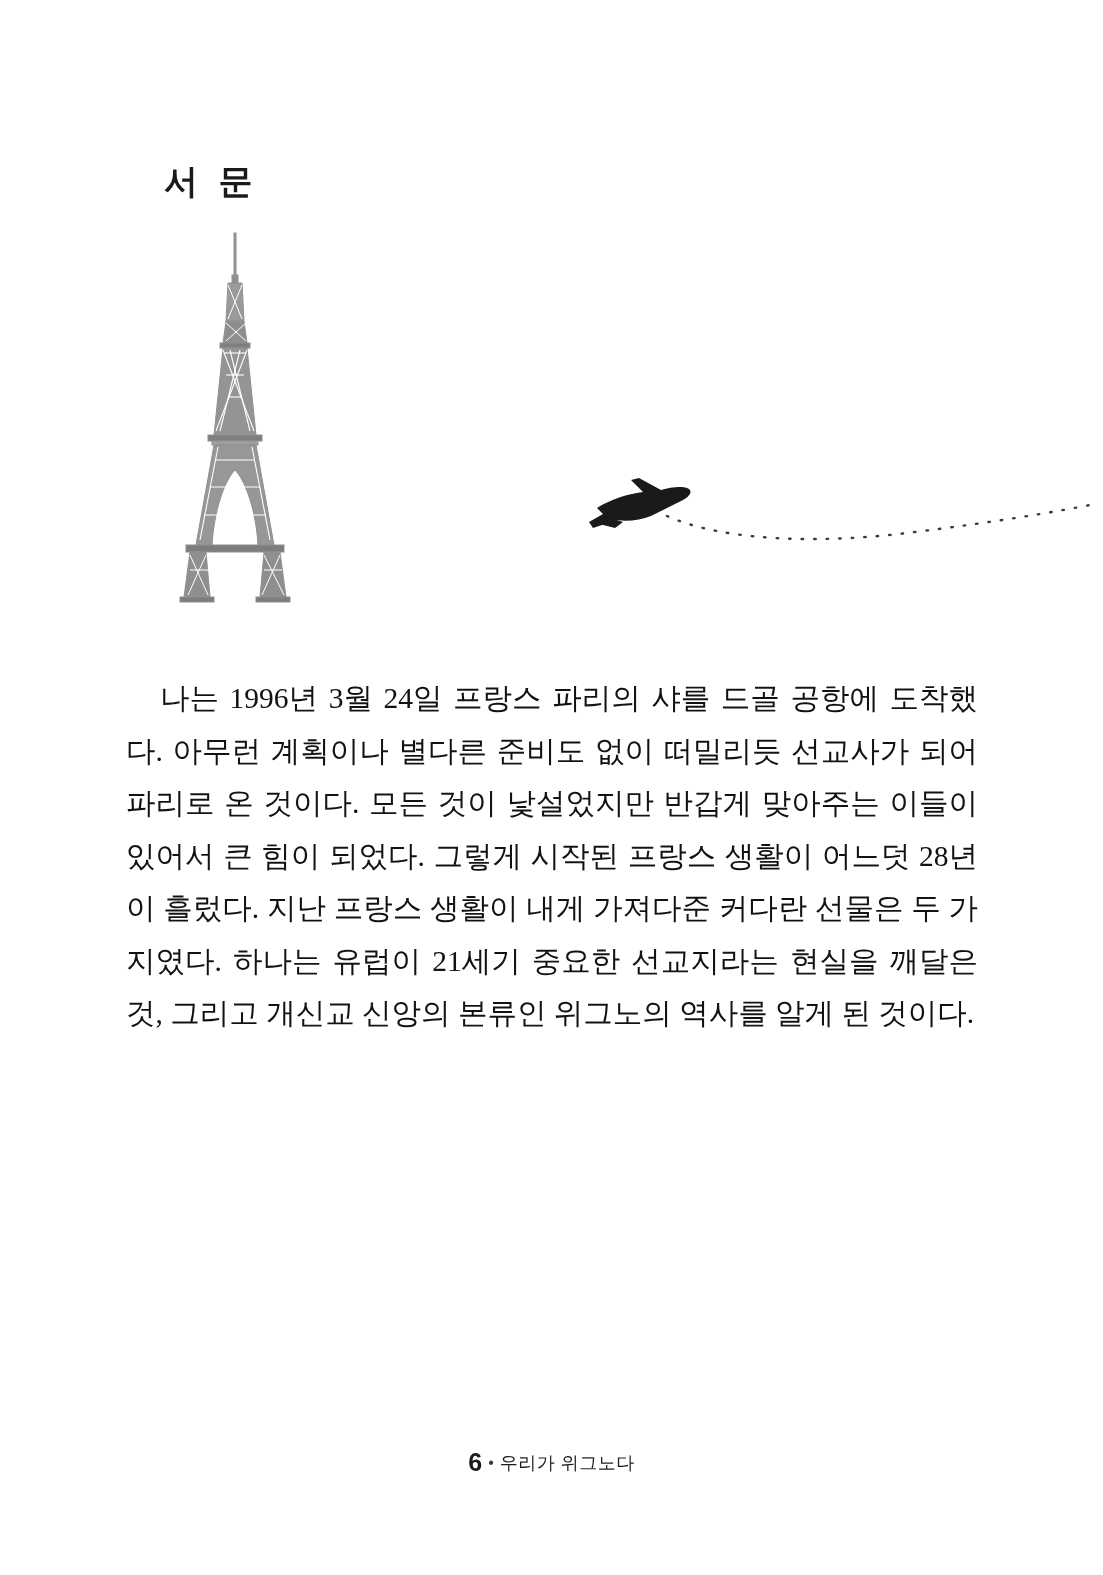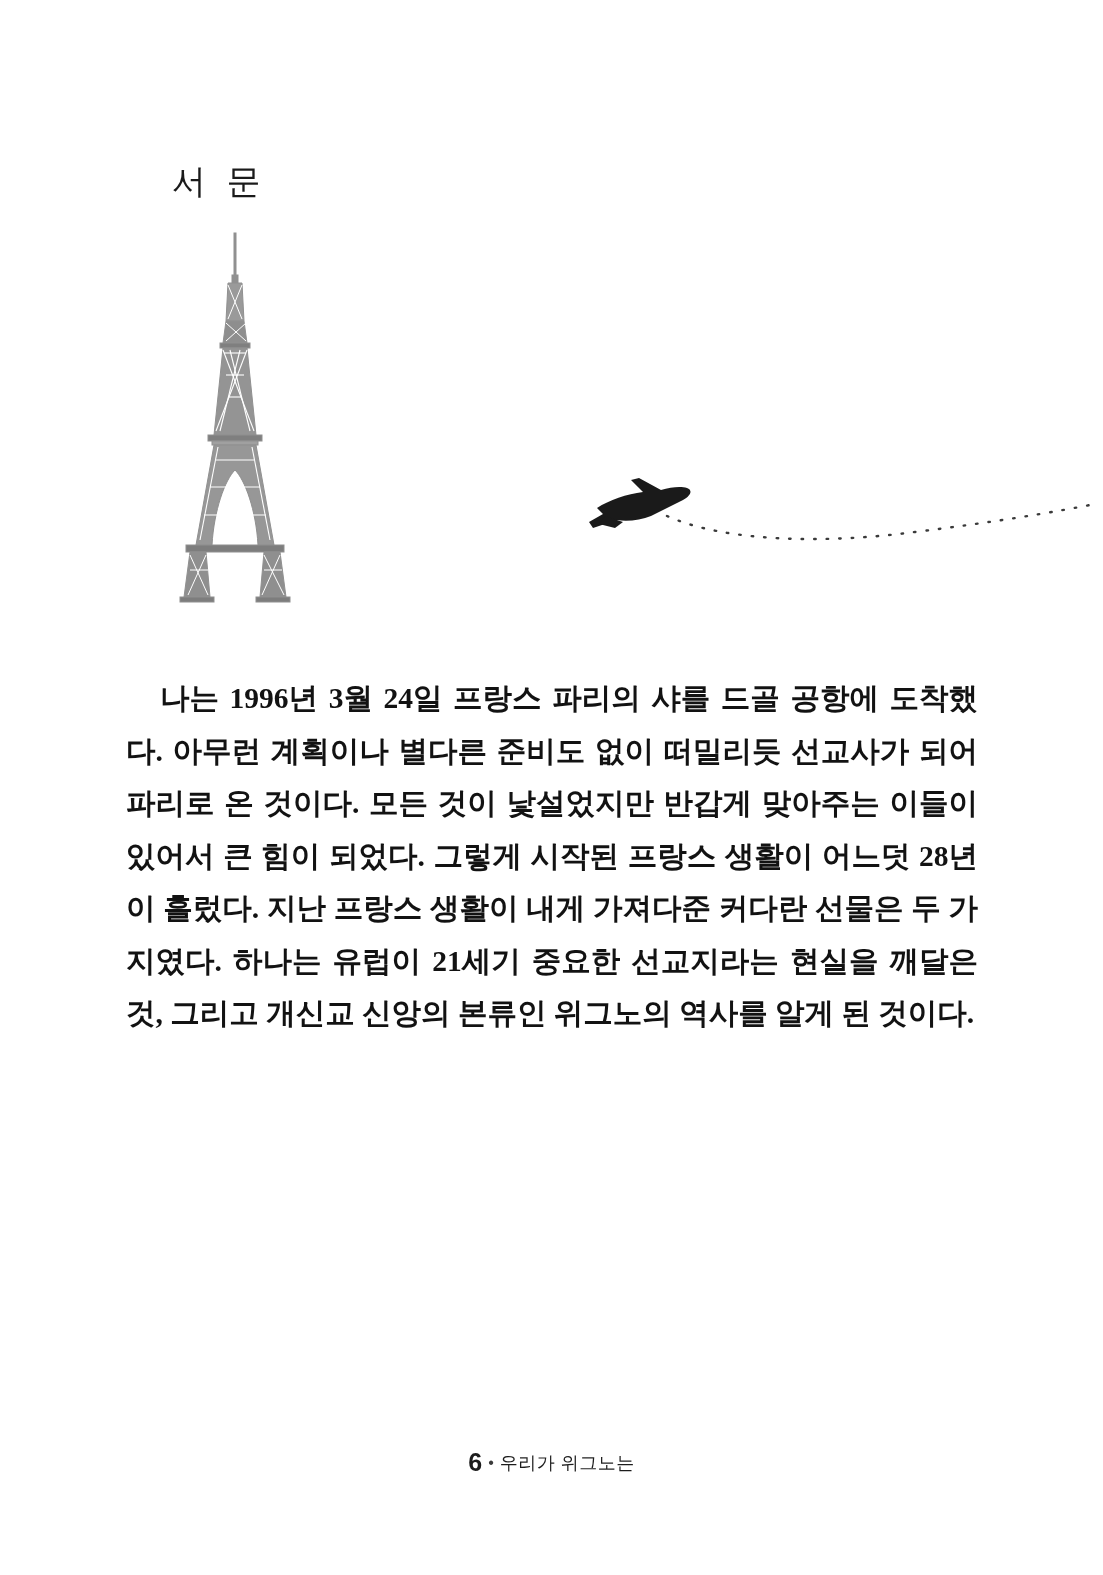--- a/index.html
+++ b/index.html
@@ -18,27 +18,27 @@
 
   .page {
     position: absolute;
     inset: 0;
     background: #ffffff;
   }
 
   
   .chapter-title {
     position: absolute;
-    left: 172px;
+    left: 164px;
     top: 136px;
     font-size: 34px;
     letter-spacing: 6px;
     color: #1a1a1a;
     font-family: "Liberation Serif", serif;
-    font-weight: 400;
+    font-weight: 700;
     text-align: right;
   }
 
   
   .illustration {
     position: absolute;
     left: 120px;
     top: 225px;
     width: 980px;
     height: 430px;
@@ -63,21 +63,20 @@
     position: absolute;
     left: 126px;
     top: 672px;
     width: 852px;
     font-family: "Liberation Serif", serif;
     font-size: 29.5px;
     line-height: 1.78;
     color: #121212;
     text-align: justify;
     text-justify: inter-character;
-    font-weight: bold;
   }
   .body-text p {
     margin: 0;
     text-indent: 34px;
   }
   .body-text p + p {
     margin-top: 2px;
   }
 
   
@@ -180,16 +179,16 @@
       </g>
       <path d="M92 46 C150 72 250 74 340 62 C420 52 480 42 520 34" fill="none" stroke="#3a3a3a" stroke-width="2.4" stroke-linecap="round" stroke-dasharray="1.5 11"></path>
     </svg>
   </div>
 
   <div class="body-text">
     <p>나는 1996년 3월 24일 프랑스 파리의 샤를 드골 공항에 도착했다. 아무런 계획이나 별다른 준비도 없이 떠밀리듯 선교사가 되어 파리로 온 것이다. 모든 것이 낯설었지만 반갑게 맞아주는 이들이 있어서 큰 힘이 되었다. 그렇게 시작된 프랑스 생활이 어느덧 28년이 흘렀다. 지난 프랑스 생활이 내게 가져다준 커다란 선물은 두 가지였다. 하나는 유럽이 21세기 중요한 선교지라는 현실을 깨달은 것, 그리고 개신교 신앙의 본류인 위그노의 역사를 알게 된 것이다.</p>
   </div>
 
   <div class="footer">
-    <span class="page-number">6</span><span class="dot">•</span><span class="book-title">우리가 위그노는</span>
+    <span class="page-number">6</span><span class="dot">•</span><span class="book-title">우리가 위그노다</span>
   </div>
 
 </div>
 
 </body></html>

